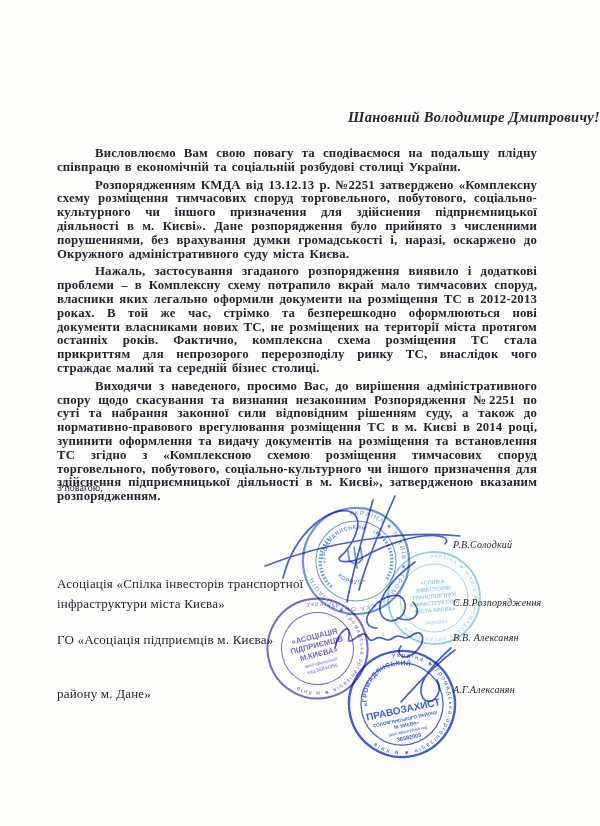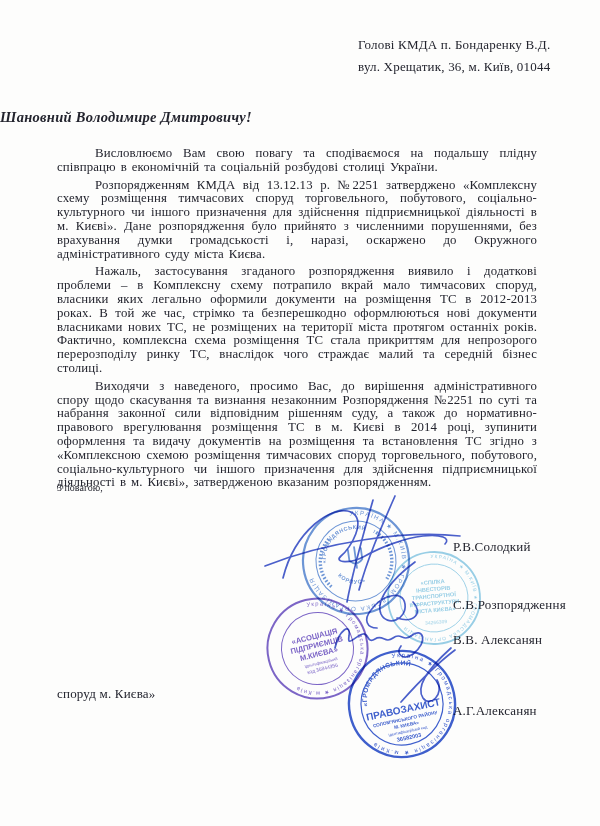--- a/index.html
+++ b/index.html
@@ -8,65 +8,64 @@
     background:#fdfdfc;
     font-family:"Liberation Serif", serif;
     color:#23242e;
     overflow:hidden;
   }
   .recipient{
     position:absolute;left:358px;top:34px;
     font-size:13px;line-height:22px;letter-spacing:.2px;white-space:nowrap;
   }
   .salutation{
-    position:absolute;left:0;top:109px;width:600px;text-align:left;
+    position:absolute;left:0;top:109px;width:600px;text-align:right;
     font-size:14.5px;font-weight:bold;font-style:italic;letter-spacing:.3px;
   }
   .body-text{
     position:absolute;left:57px;top:147px;width:496px;
     font-size:12.8px;line-height:13.8px;text-align:justify;
     letter-spacing:.15px;word-spacing:1.5px;
   }
-  .body-text p{margin:0 16px 4px 0;text-indent:38px;}
+  .body-text p{margin:0 16px 4px 0;text-indent:38px;font-weight:bold;}
   .closing{position:absolute;left:57px;top:482px;font-size:10px;}
   .sig-line{position:absolute;left:57px;font-size:13px;letter-spacing:.2px;white-space:nowrap;z-index:1;}
-  .sig-name{position:absolute;left:453px;font-size:13px;letter-spacing:.2px;white-space:nowrap;z-index:1;}
+  .sig-name{position:absolute;left:453px;font-size:10px;letter-spacing:.2px;white-space:nowrap;z-index:1;font-style:italic;}
   .stamp{position:absolute;mix-blend-mode:multiply;z-index:2;}
   .stamp text, .stamp textPath{font-family:"Liberation Sans", sans-serif;}
   .ink{position:absolute;left:255px;top:490px;z-index:3;mix-blend-mode:multiply;}
 </style>
 </head>
 <body>
 
 <div class="page">
 
-  <div class="recipient">
-    <div>Голові КМДА п. Бондаренку В.Д.</div>
-    <div>вул. Хрещатик, 36, м. Київ, 01044</div>
-  </div>
 
   <div class="salutation">Шановний Володимире Дмитровичу!</div>
 
   <div class="body-text">
     <p>Висловлюємо Вам свою повагу та сподіваємося на подальшу плідну співпрацю в економічній та соціальній розбудові столиці України.</p>
     <p>Розпорядженням КМДА від 13.12.13 р. №2251 затверджено «Комплексну схему розміщення тимчасових споруд торговельного, побутового, соціально-культурного чи іншого призначення для здійснення підприємницької діяльності в м. Києві». Дане розпорядження було прийнято з численними порушеннями, без врахування думки громадськості і, наразі, оскаржено до Окружного адміністративного суду міста Києва.</p>
     <p>Нажаль, застосування згаданого розпорядження виявило і додаткові проблеми – в Комплексну схему потрапило вкрай мало тимчасових споруд, власники яких легально оформили документи на розміщення ТС в 2012-2013 роках. В той же час, стрімко та безперешкодно оформлюються нові документи власниками нових ТС, не розміщених на території міста протягом останніх років. Фактично, комплексна схема розміщення ТС стала прикриттям для непрозорого перерозподілу ринку ТС, внаслідок чого страждає малий та середній бізнес столиці.</p>
     <p>Виходячи з наведеного, просимо Вас, до вирішення адміністративного спору щодо скасування та визнання незаконним Розпорядження №2251 по суті та набрання законної сили відповідним рішенням суду, а також до нормативно-правового врегулювання розміщення ТС в м. Києві в 2014 році, зупинити оформлення та видачу документів на розміщення та встановлення ТС згідно з «Комплексною схемою розміщення тимчасових споруд торговельного, побутового, соціально-культурного чи іншого призначення для здійснення підприємницької діяльності в м. Києві», затвердженою вказаним розпорядженням.</p>
   </div>
 
   <div class="closing">З повагою,</div>
 
   <div class="sig-name" style="top:539px">Р.В.Солодкий</div>
 
+  <div class="sig-line" style="top:576px">Асоціація «Спілка інвесторів транспортної</div>
+  <div class="sig-line" style="top:596px">інфраструктури міста Києва»</div>
   <div class="sig-name" style="top:597px">С.В.Розпорядження</div>
 
+  <div class="sig-line" style="top:632px">ГО «Асоціація підприємців м. Києва»</div>
   <div class="sig-name" style="top:632px">В.В. Алексанян</div>
 
-  <div class="sig-line" style="top:686px">споруд м. Києва»</div>
-  <div class="sig-name" style="top:703px">А.Г.Алексанян</div>
+  <div class="sig-line" style="top:686px">району м. Дане»</div>
+  <div class="sig-name" style="top:684px">А.Г.Алексанян</div>
 
   <svg class="stamp" style="left:299px;top:504px;width:114px;height:114px;opacity:.82" viewBox="-57 -57 114 114">
     <g transform="rotate(-8)" stroke="#4d7fd0" fill="#4d7fd0">
       <circle r="53" fill="none" stroke-width="2.2"></circle>
       <circle r="40" fill="none" stroke-width="1"></circle>
       <path id="s1ring" d="M0,-46 A46,46 0 1 1 -0.05,-46" fill="none" stroke="none"></path>
       <text font-size="6.2" letter-spacing="1.4" stroke="none">
         <textPath href="#s1ring">УКРАЇНА  ★  М.КИЇВ  ★  ГРОМАДСЬКА ОРГАНІЗАЦІЯ</textPath>
       </text>
       <path d="M-28,22 A34,34 0 0 1 -22,-27" fill="none" stroke-width="3.4" stroke-dasharray="1.6 1.8"></path>

